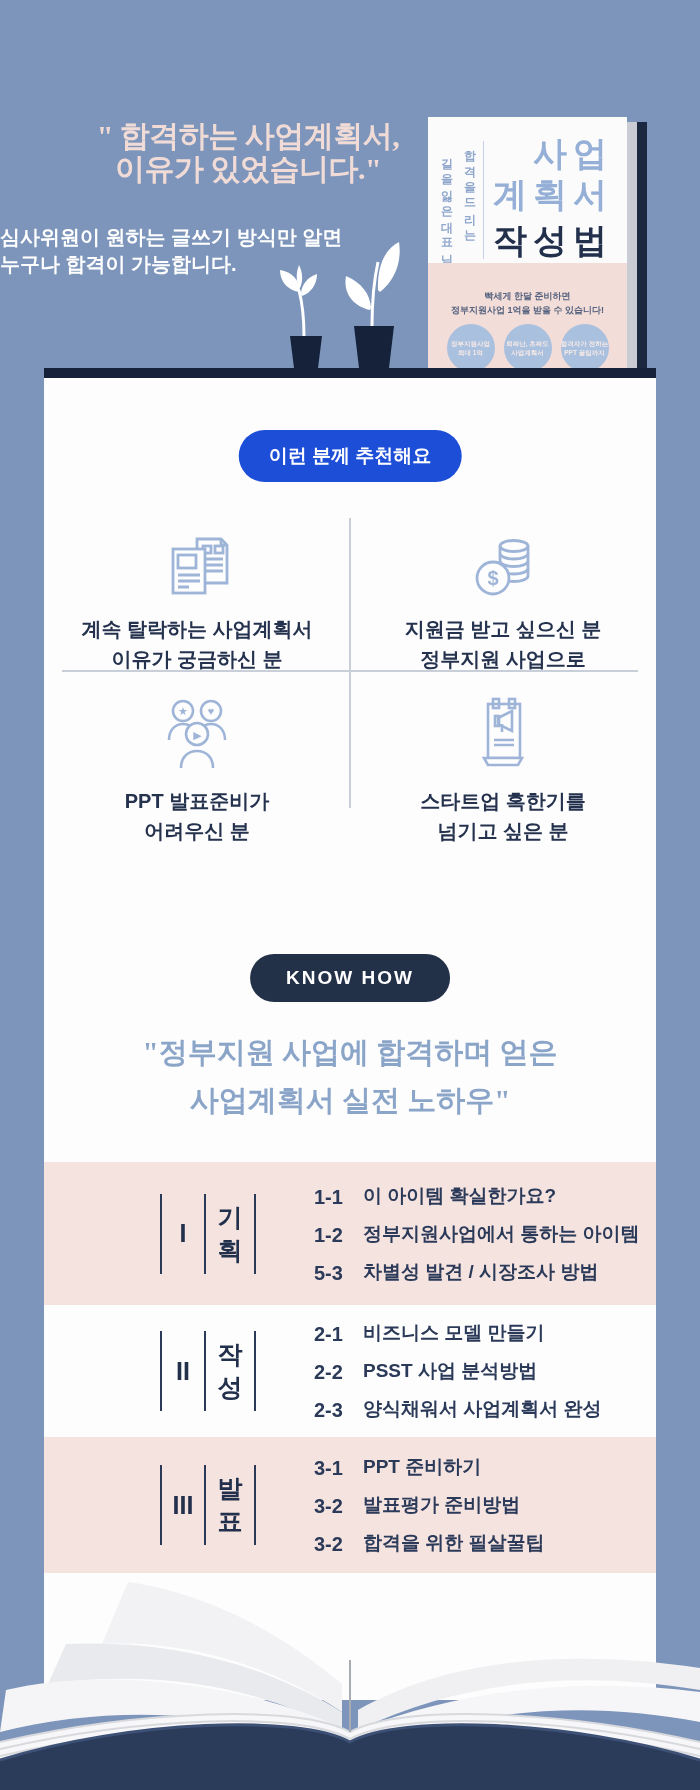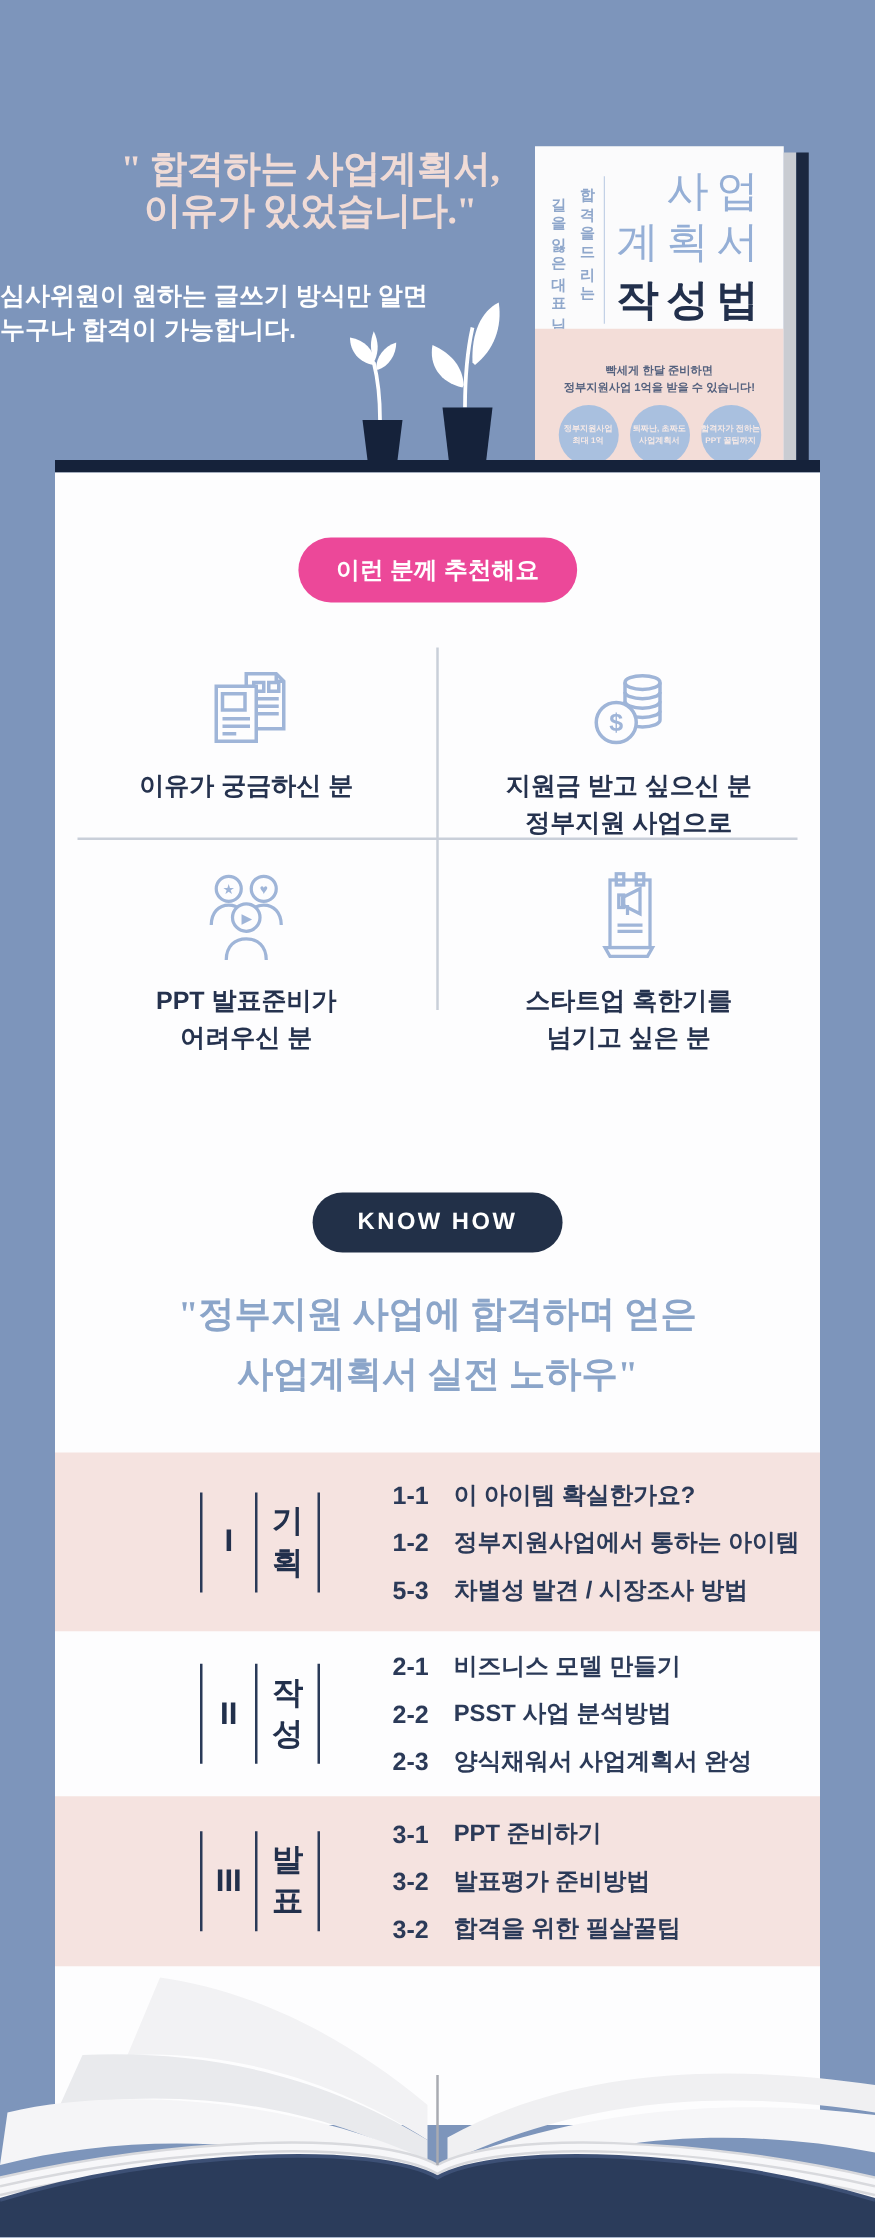--- a/index.html
+++ b/index.html
@@ -38,21 +38,21 @@
     position:absolute; writing-mode:vertical-rl; text-orientation:upright;
     font-size:12px; letter-spacing:4px; color:#8FA7CB; font-weight:600;
   }
   .col-outer { left:10px; top:32px; }
   .col-inner { left:33px; top:24px; }
   .col-rule  { position:absolute; left:55px; top:24px; width:1px; height:118px; background:#C3D1E6; }
   .book-title {
     position:absolute; right:14px; top:16px; text-align:right;
     font-family:"Liberation Serif", serif;
   }
-  .book-title .t-blue { font-size:34px; line-height:41px; font-weight:400; color:#95AFD6; letter-spacing:6px; }
+  .book-title .t-blue { font-size:34px; line-height:41px; font-weight:700; color:#95AFD6; letter-spacing:6px; }
   .book-title .t-navy { font-size:34px; line-height:41px; font-weight:700; color:#22304C; letter-spacing:6px; margin-top:5px; }
   .book-band {
     position:absolute; left:0; bottom:0; width:100%; height:105px;
     background:#F3DDD8; text-align:center;
   }
   .band-line { font-size:9px; line-height:14px; font-weight:700; color:#55627F; }
   .band-line:first-child { padding-top:26px; }
   .band-badges { margin-top:7px; display:flex; justify-content:center; gap:9px; }
   .band-badge {
     width:48px; height:48px; border-radius:50%; background:#A9C0DF;
@@ -64,21 +64,21 @@
   .shelf { left:44px; top:368px; width:612px; height:10px; background:#15223A; }
   .plants { left:266px; top:238px; width:150px; height:132px; }
 
   
   .card {
     left:44px; top:378px; width:612px; height:1322px;
     background:#FDFDFE;
   }
   .pill {
     position:absolute; left:50%; transform:translateX(-50%);
-    background:#ec4899; color:#FFF; border-radius:26px;
+    background:#1d4ed8; color:#FFF; border-radius:26px;
     font-weight:700; white-space:nowrap;
   }
   .pill-recommend { top:52px; font-size:19px; padding:13px 30px; }
   .pill-knowhow   { top:576px; font-size:19px; letter-spacing:2px; padding:13px 36px; background:#223048; }
 
   .vdiv { position:absolute; left:305px; top:140px; width:2px; height:290px; background:#C9CFD9; }
   .hdiv { position:absolute; left:18px; top:292px; width:576px; height:2px; background:#C9CFD9; }
 
   .quad { position:absolute; width:306px; text-align:center; }
   .quad .ic { height:84px; display:flex; align-items:flex-end; justify-content:center; }
@@ -193,20 +193,21 @@
         <path d="M38,3 l0,0"></path>
         <path d="M62,3 v6 h6" fill="none"></path>
         <rect x="44" y="10" width="8" height="7"></rect>
         <rect x="56" y="10" width="8" height="7"></rect>
         <path d="M44,23 h20 M44,29 h20 M44,35 h20"></path>
         <rect x="14" y="13" width="32" height="44" fill="#FDFDFE"></rect>
         <rect x="19" y="19" width="18" height="13"></rect>
         <path d="M19,39 h22 M19,45 h22 M19,51 h11"></path>
       </svg>
     </div>
+    <p>계속 탈락하는 사업계획서</p>
     <p>이유가 궁금하신 분</p>
   </div>
 
   <div class="quad q2">
     <div class="ic">
       <svg width="72" height="68" viewBox="0 0 72 68" fill="none" stroke="#9FB5D8" stroke-width="2.8">
         <ellipse cx="47" cy="12" rx="14" ry="5.5" fill="#FDFDFE"></ellipse>
         <path d="M33,12 v30 c0,3 6.2,5.5 14,5.5 s14,-2.5 14,-5.5 v-30"></path>
         <path d="M33,19.5 c0,3 6.2,5.5 14,5.5 s14,-2.5 14,-5.5"></path>
         <path d="M33,27 c0,3 6.2,5.5 14,5.5 s14,-2.5 14,-5.5"></path>

